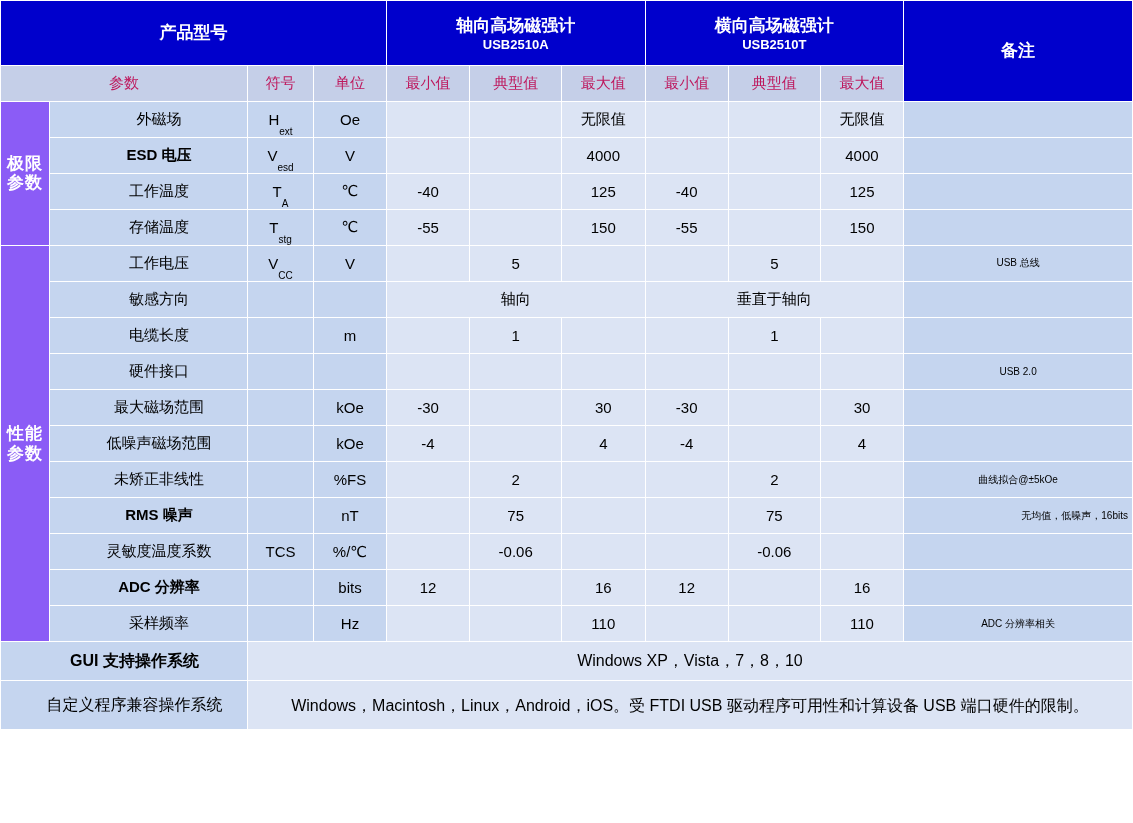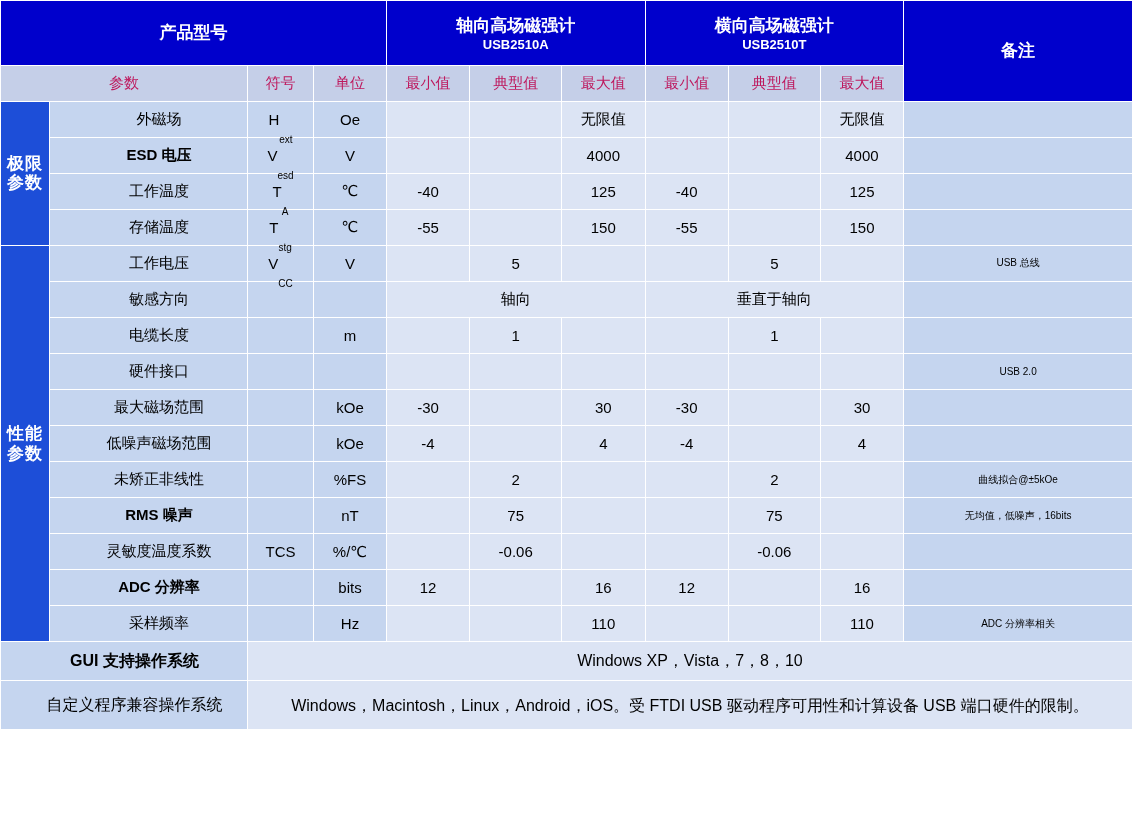--- a/index.html
+++ b/index.html
@@ -30,42 +30,42 @@
     font-weight:bold;
     font-size:17px;
   }
   .hdr-blue .sub{display:block;font-size:13px;font-weight:bold;}
   .subhdr{
     background:#c5cfe8;
     color:#be185d;
     font-size:15px;
   }
   .sidelabel{
-    background:#1d4ed8;
+    background:#8b5cf6;
     color:#ffffff;
     font-weight:bold;
     font-size:17px;
     width:46px;
     line-height:1.15;
     letter-spacing:1px;
   }
   .param{
     background:#c5d5ef;
     text-align:center;
     font-size:15px;
     padding-left:25px;
   }
   .param.b{font-weight:bold;}
   .sym{font-size:15px;}
   .val{font-size:15px;}
   .light{background:#dce4f4;}
   .remark{font-size:10px;}
-  sub{font-size:10px;vertical-align:baseline;position:relative;top:18px;}
+  sub{font-size:10px;vertical-align:baseline;position:relative;top:10px;}
   .os-row td{font-size:16px;}
-  .two-line{line-height:1.3;}
+  .two-line{line-height:1.3;text-align:right;}
 </style>
 </head>
 <body>
 
 <table>
   <colgroup>
     <col style="width:46px">
     <col style="width:185px">
     <col style="width:62px">
     <col style="width:68px">

